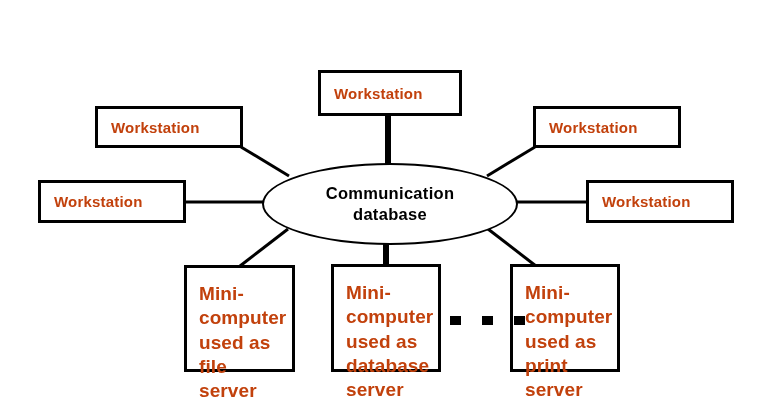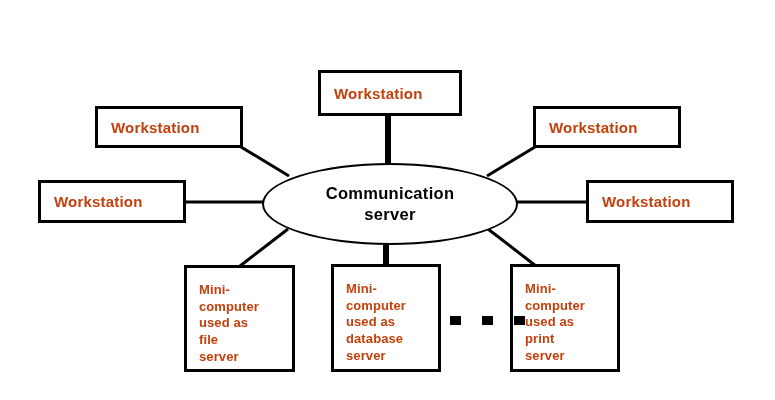--- a/index.html
+++ b/index.html
@@ -35,21 +35,21 @@
   }
   .ws {
     justify-content: flex-start;
     font-size: 15px;
     padding-left: 13px;
     letter-spacing: 0.2px;
   }
   .mini {
     align-items: flex-start;
     padding: 14px 0 0 12px;
-    font-size: 13px;
+    font-size: 19px;
     line-height: 1.28;
     letter-spacing: 0.1px;
   }
   .mini .txt {
     white-space: pre-line;
     text-align: left;
   }
   #hub {
     position: absolute;
     left: 262px;
@@ -103,21 +103,21 @@
 
     <line x1="288" y1="229" x2="240" y2="266" stroke="#000000" stroke-width="3"></line>
 
     <line x1="386" y1="238" x2="386" y2="266" stroke="#000000" stroke-width="6"></line>
 
     <line x1="488" y1="229" x2="536" y2="266" stroke="#000000" stroke-width="3"></line>
   </svg>
 
   <div id="hub">
     <span class="txt">Communication
-server</span>
+database</span>
   </div>
 
   <div class="node ws" style="left:318px; top:70px; width:144px; height:46px;">
     <span>Workstation</span>
   </div>
 
   <div class="node ws" style="left:95px; top:106px; width:148px; height:42px;">
     <span>Workstation</span>
   </div>
 

